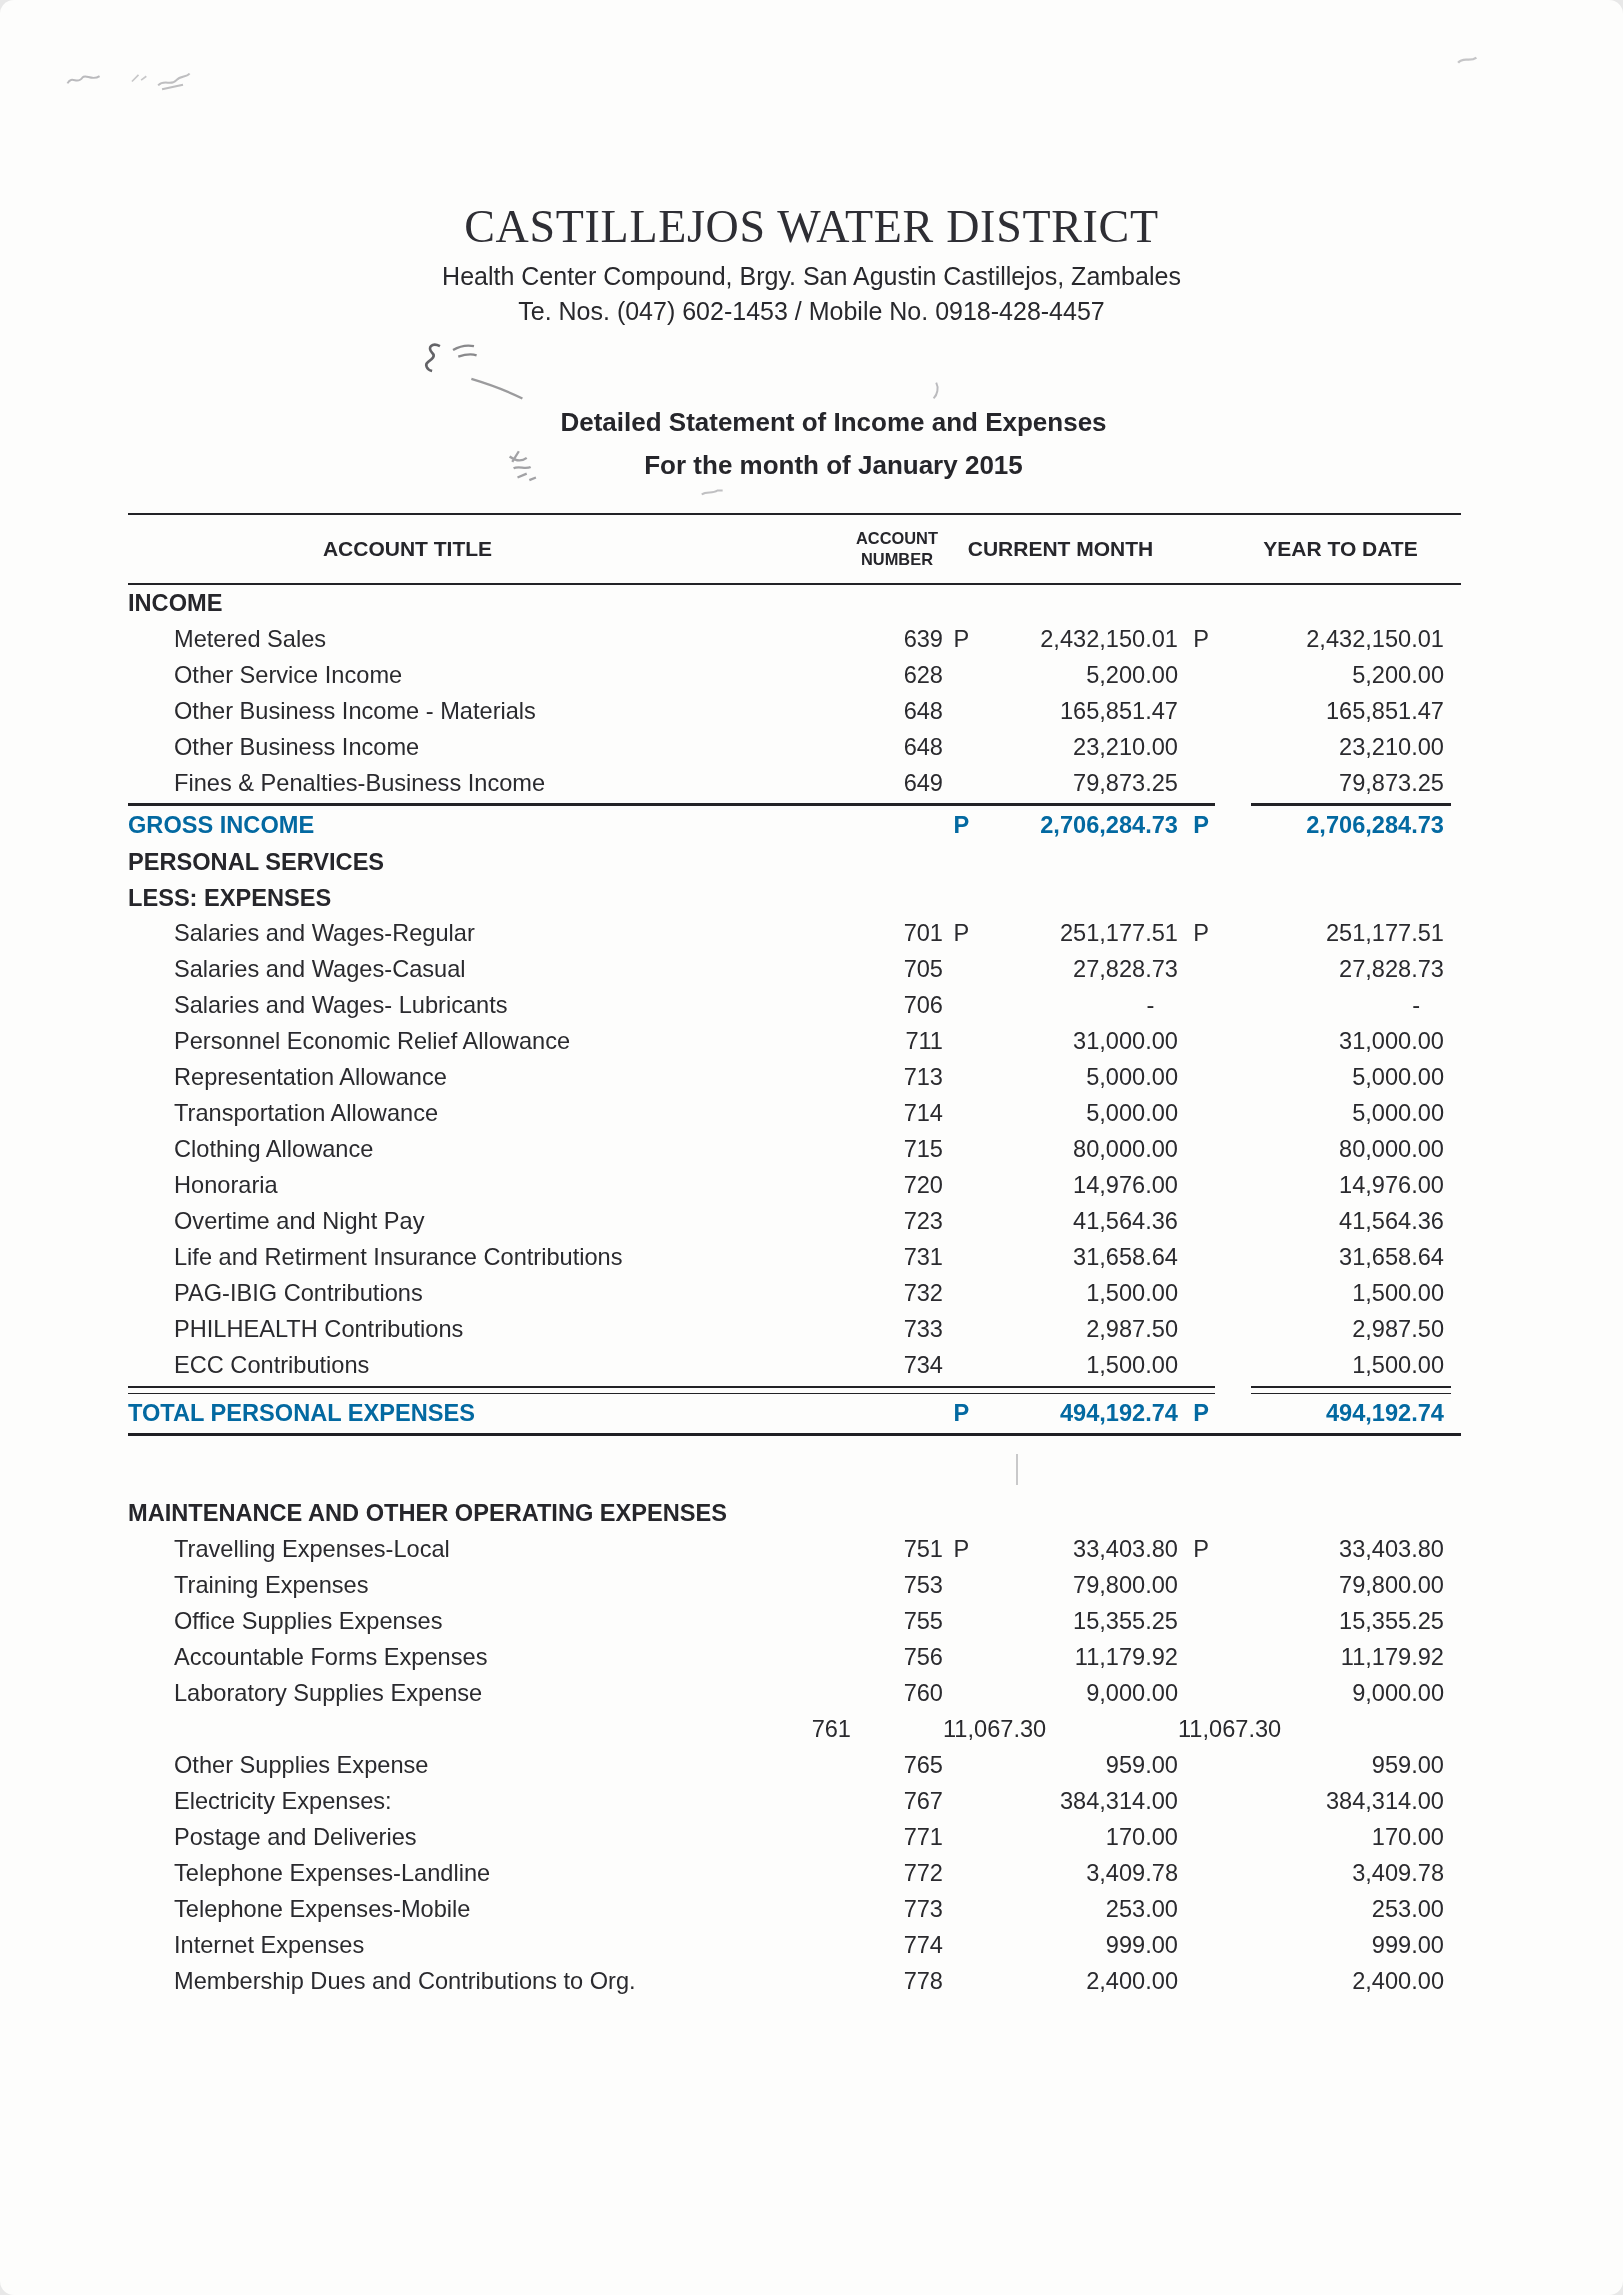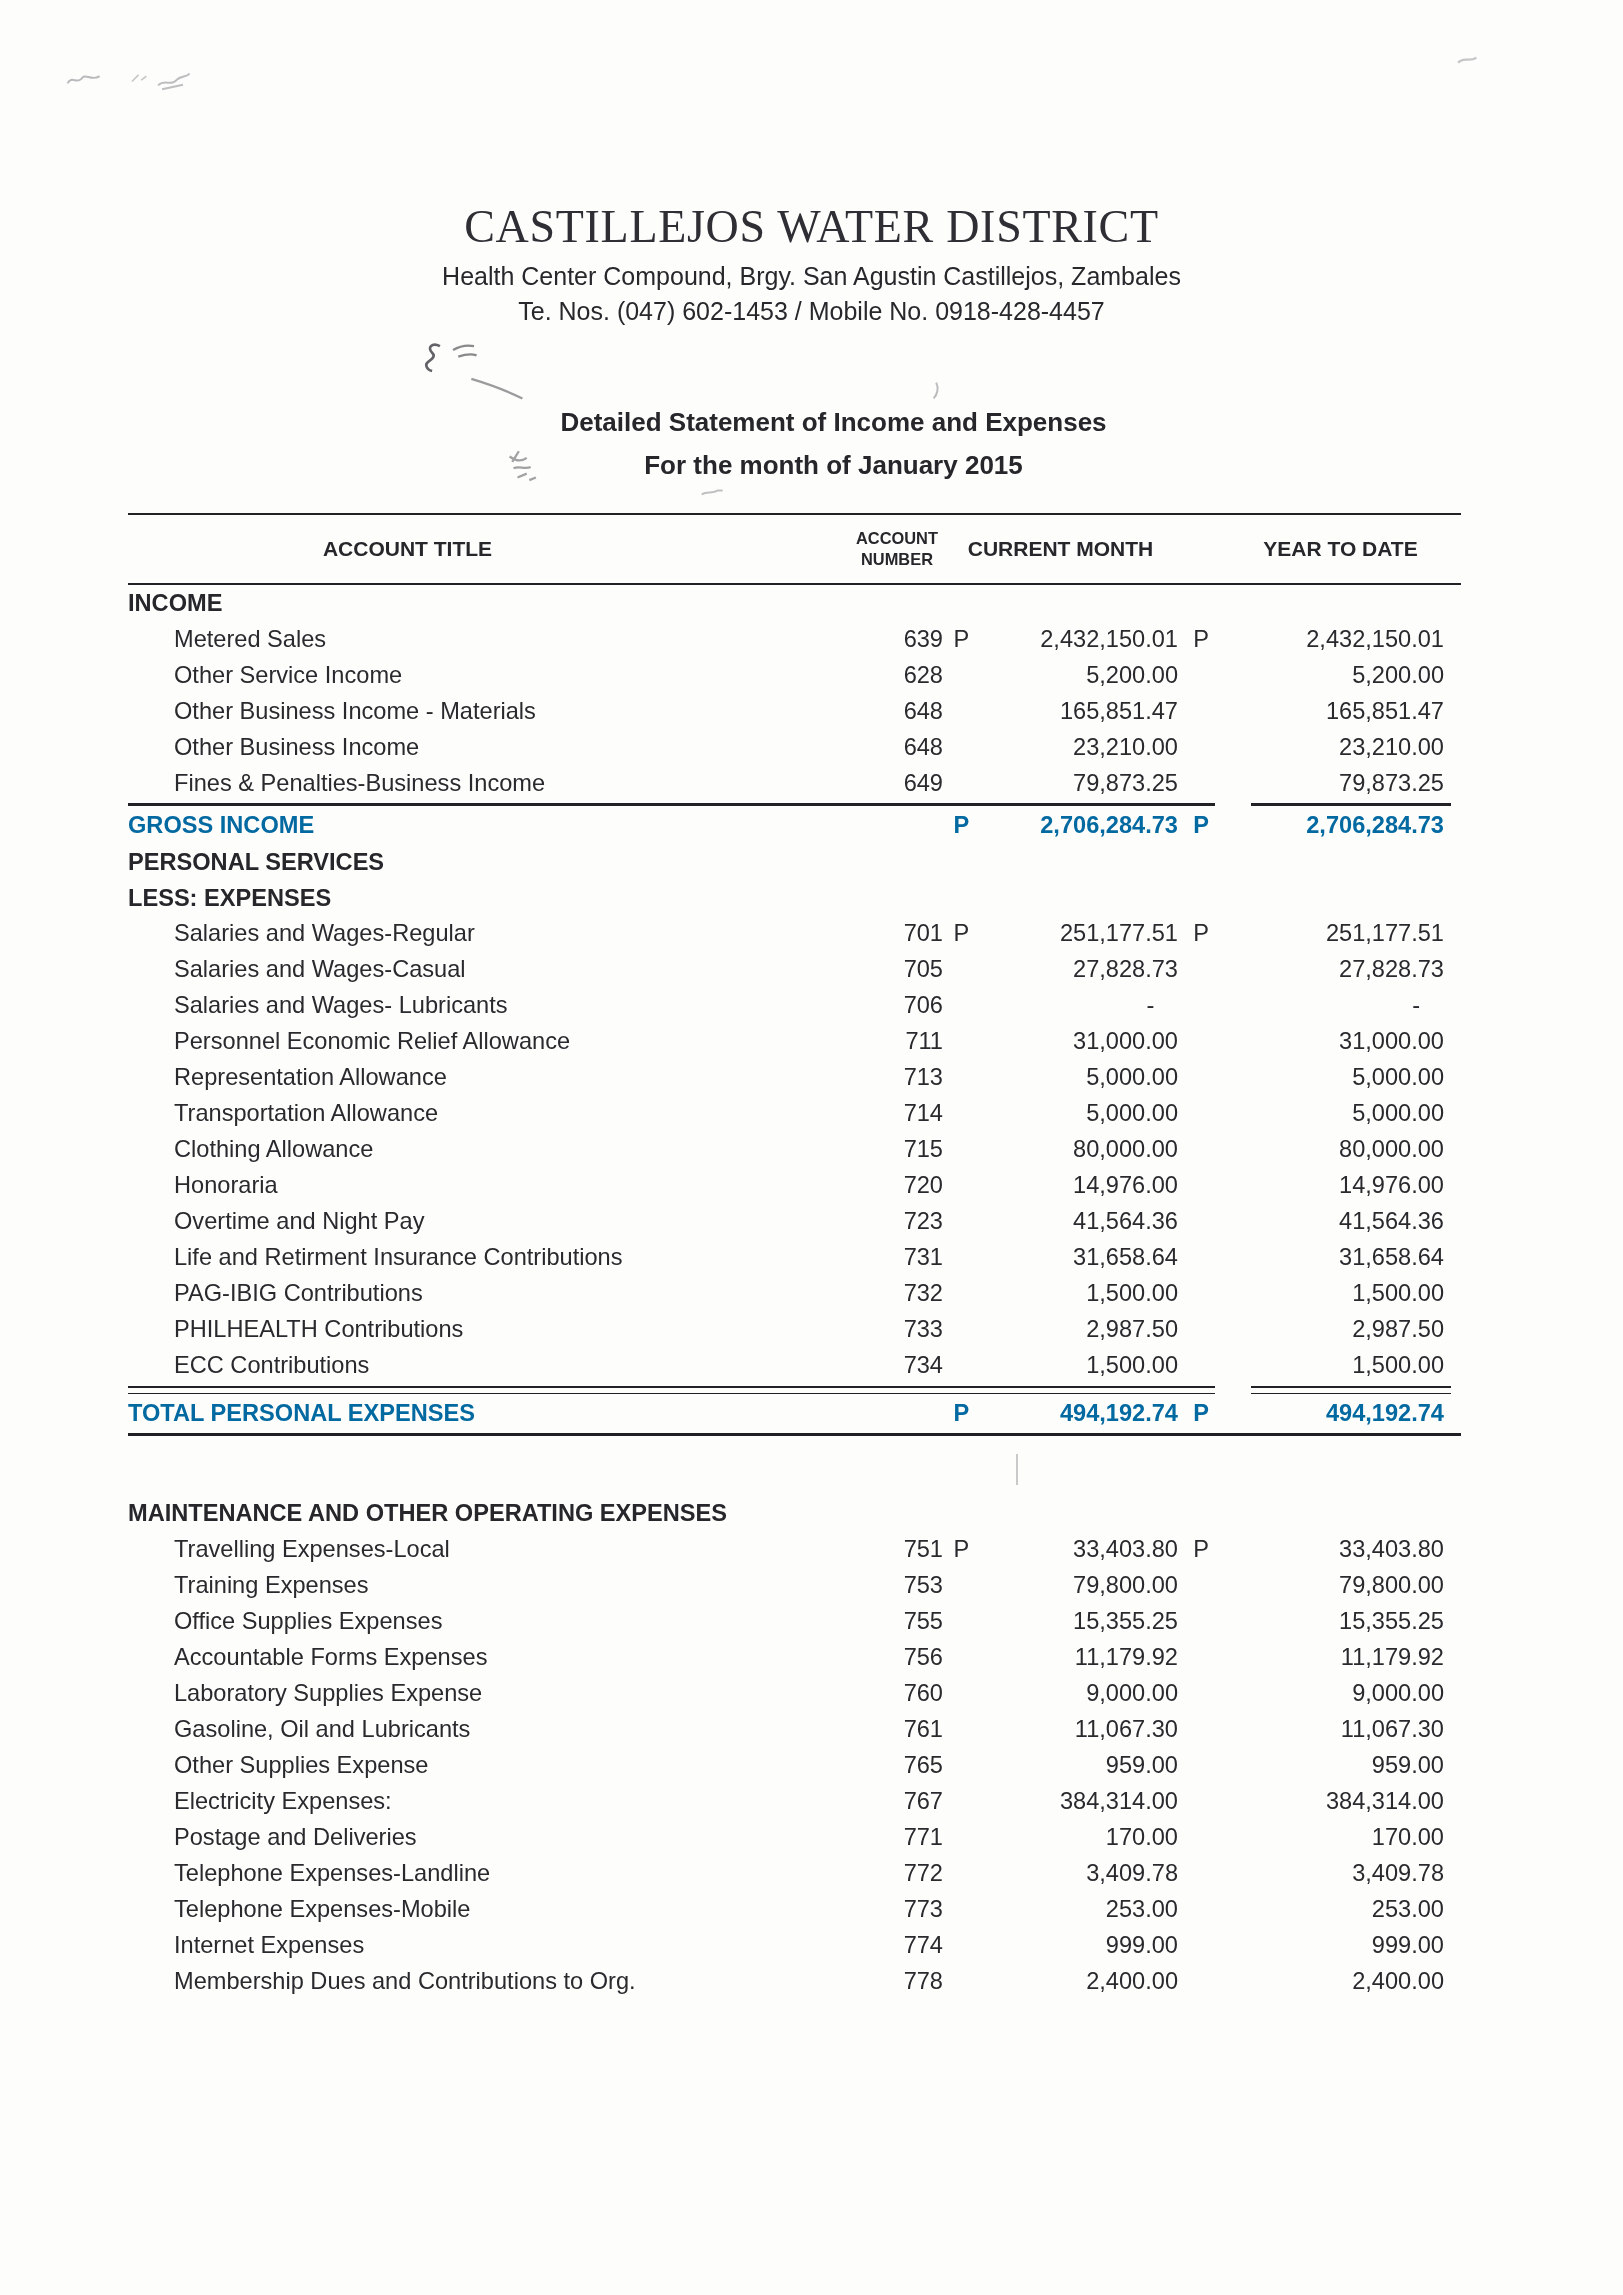--- a/index.html
+++ b/index.html
@@ -3,20 +3,21 @@
 <meta charset="utf-8">
 <style>
   html,body { margin:0; padding:0; background:#e8e8e8; }
   .page {
     position:relative;
     width:1623px; height:2295px;
     background:#fdfdfc;
     font-family:"Liberation Sans", sans-serif;
     color:#2a2a2e;
     overflow:hidden;
+    border-radius:14px;
   }
   
   .doc-header { padding-top:202px; text-align:center; }
   .org-name {
     font-family:"Liberation Serif", serif;
     font-size:46px; line-height:1.08;
     color:#2e2e34; letter-spacing:0.7px;
   }
   .org-address { margin-top:10.5px; font-size:25px; color:#28282c; }
   .org-contact { margin-top:5.9px;  font-size:25px; color:#28282c; }
@@ -364,21 +365,20 @@
         </div>
         <div class="row item">
           <div class="c title">Laboratory Supplies Expense</div>
           <div class="c acct">760</div>
           <div class="c p1"></div>
           <div class="c cm">9,000.00</div>
           <div class="c p2"></div>
           <div class="c ytd">9,000.00</div>
         </div>
         <div class="row item">
-          <div class="c title">Gasoline, Oil and Lubricants</div>
           <div class="c acct">761</div>
           <div class="c p1"></div>
           <div class="c cm">11,067.30</div>
           <div class="c p2"></div>
           <div class="c ytd">11,067.30</div>
         </div>
         <div class="row item">
           <div class="c title">Other Supplies Expense</div>
           <div class="c acct">765</div>
           <div class="c p1"></div>

